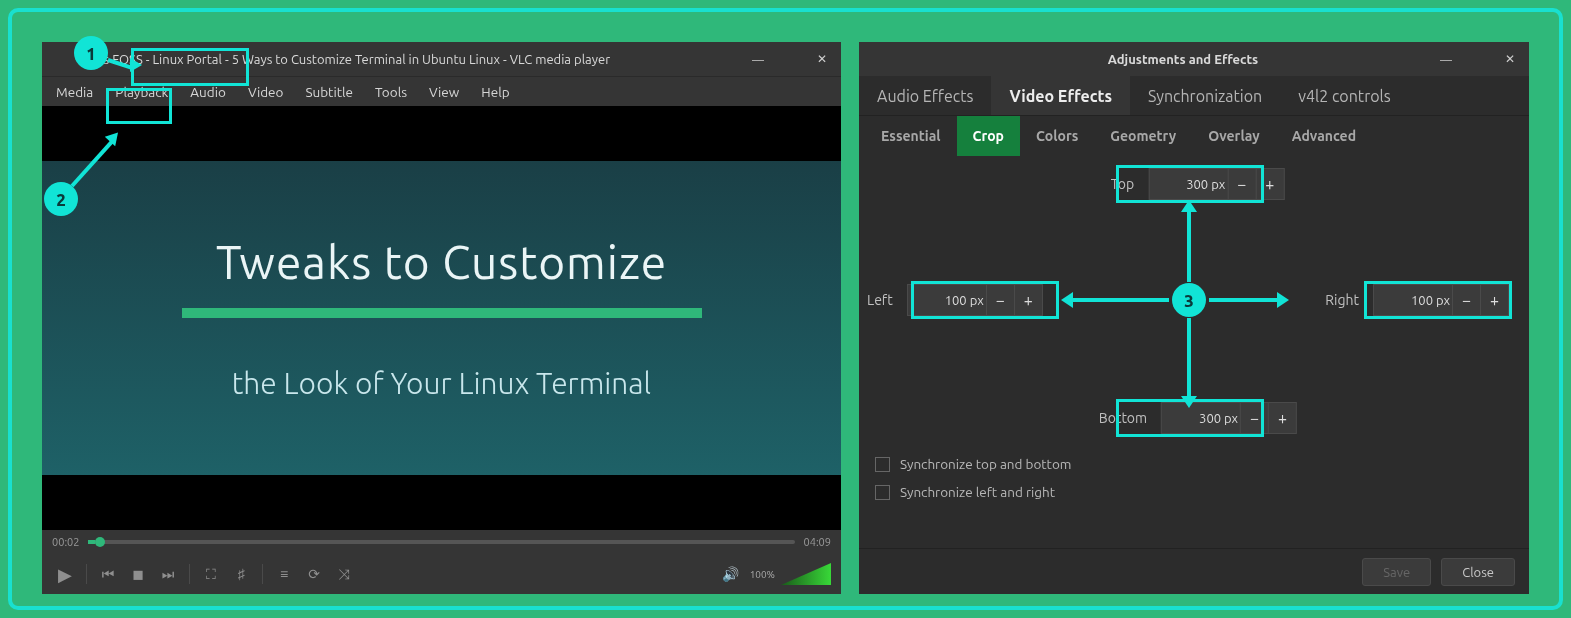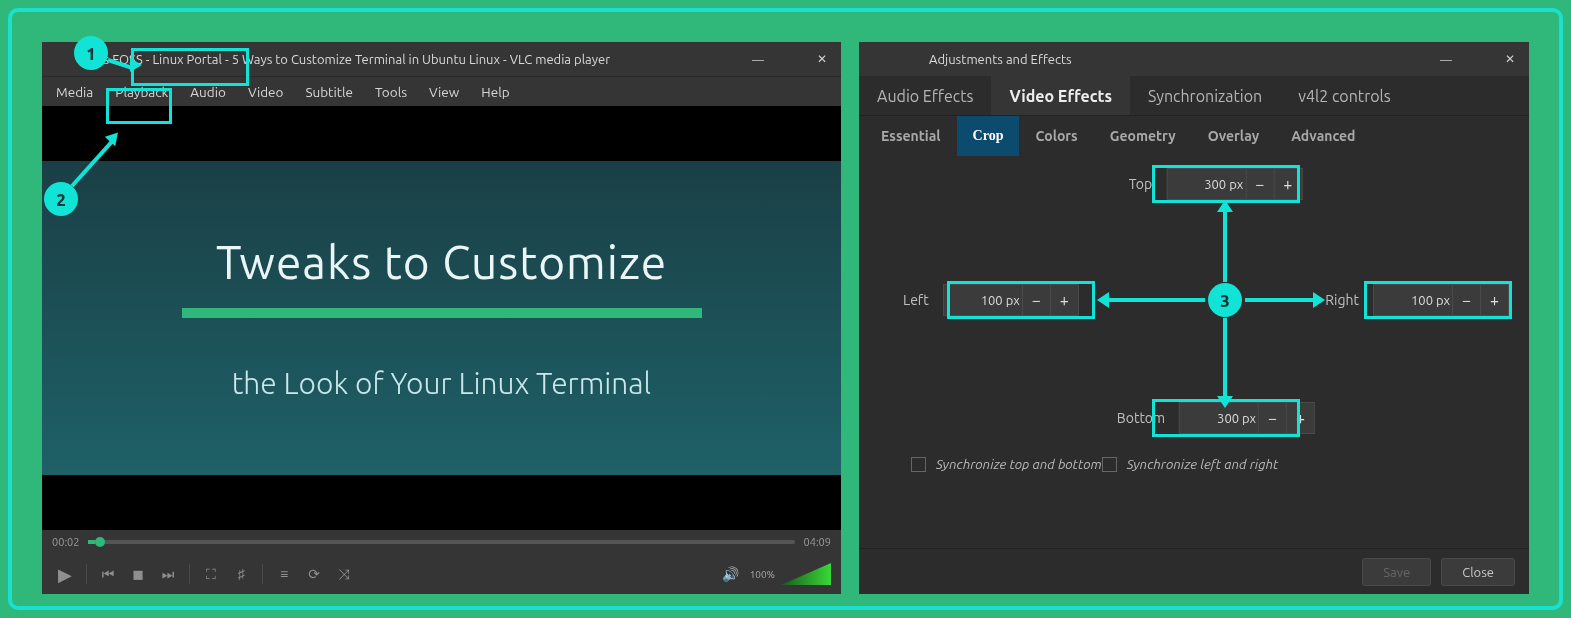--- a/index.html
+++ b/index.html
@@ -6,21 +6,21 @@
   body { background: #2fb87a; width: 1571px; height: 618px; position: relative; border-radius: 14px; overflow: hidden;}
   .frame { position: absolute; inset: 8px; border: 4px solid #19e0cf; border-radius: 10px; display: flex; gap: 12px; padding: 0; background:#2fb87a;}
   .window { background: #2c2c2c; display: flex; flex-direction: column; color: #ccc; }
   .vlc { flex: 1; margin: 30px 6px 12px 30px; }
   .effects { width: 670px; margin: 30px 30px 12px 0; }
 
   
   .titlebar { height: 34px; background: #353535; display: flex; align-items: center; padding: 0 10px; font-size: 13px; color: #d9d9d9; }
   .vlc .titlebar { justify-content: flex-start; }
   .titlebar .title { flex:1; text-align:left; padding-left: 40px;}
-  .effects .titlebar .title { text-align:left; padding-left:0; font-weight:400;}
+  .effects .titlebar .title { text-align:center; padding-left:0; font-weight:700;}
   .winbtns { display:flex; gap:14px; color:#d0d0d0; }
   .winbtn { width:18px; height:18px; display:flex; align-items:center; justify-content:center; font-size:12px; cursor:pointer; }
   
   
   .menubar { height:30px; background:#353535; display:flex; align-items:center; gap:22px; padding:0 14px; font-size:13.5px; color:#d6d6d6; border-top:1px solid #2a2a2a;}
   .menubar span { cursor:pointer; }
 
   
   .video-area { flex:1; background:#000; display:flex; flex-direction:column; justify-content:center; align-items:center; position:relative; }
   .slide { width:100%; height:74%; background:linear-gradient(#1a3f46,#1e6167); display:flex; flex-direction:column; align-items:center; justify-content:center; }
@@ -40,36 +40,36 @@
   .volwrap { margin-left:auto; display:flex; align-items:center; gap:6px;}
   .voltri { width:50px; height:22px; background:linear-gradient(to right,#1a5a1a,#38d838); clip-path:polygon(0 100%,100% 0,100% 100%); position:relative;}
   .volpct { font-size:10px; color:#aaa;}
 
   
   .tabs { display:flex; background:#2c2c2c; height:40px; align-items:stretch; border-bottom:1px solid #222;}
   .tab { padding:0 18px; display:flex; align-items:center; font-size:16px; color:#b5b5b5; cursor:pointer; }
   .tab.active { color:#eee; font-weight:600; background:#353535;}
   .subtabs { display:flex; background:#2c2c2c; height:40px; align-items:stretch; padding:0 6px;}
   .subtab { padding:0 16px; display:flex; align-items:center; font-size:14px; color:#a8a8a8; cursor:pointer; font-weight:600;}
-  .subtab.active { color:#fff; background:#0c4a6e;font-family:Liberation Serif, serif;}
-  
-  .croparea { flex:1; position:relative; padding:20px 10px;margin-left:36px;}
+  .subtab.active { color:#fff; background:#15803d;}
+  
+  .croparea { flex:1; position:relative; padding:20px 10px;}
   .spinrow { position:absolute; display:flex; align-items:center; gap:14px;}
   .spinlbl { font-size:14px; color:#c0c0c0;}
   .spinner { display:flex; align-items:center; background:#3b3b3b; height:32px; border:1px solid #4a4a4a;}
   .spinval { width:78px; text-align:right; padding:0 2px; font-size:13px; color:#ddd; background:transparent; border:none; outline:none;}
   .spinbtns { display:flex;}
   .sbtn { width:28px; height:30px; display:flex; align-items:center; justify-content:center; color:#ddd; font-size:16px; cursor:pointer; border-left:1px solid #4a4a4a;}
   
   .row-top { top:12px; left:50%; transform:translateX(-48%);}
   .row-left { top:128px; left:8px;}
   .row-right { top:128px; right:20px;}
   .row-bottom { top:246px; left:50%; transform:translateX(-48%);}
   
-  .checks { position:absolute; left:16px; top:300px; display:flex; flex-direction:row; font-style:italic;}
+  .checks { position:absolute; left:16px; top:300px; display:flex; flex-direction:column; gap:12px;}
   .checkrow { display:flex; align-items:center; gap:10px; font-size:13.5px; color:#b8b8b8;}
   .cbox { width:15px; height:15px; border:1px solid #666; background:#2c2c2c; cursor:pointer;}
   
   .dlgbtns { height:46px; display:flex; align-items:center; justify-content:flex-end; gap:10px; padding:0 14px; border-top:1px solid #222;}
   .dbtn { padding:6px 20px; background:#3b3b3b; color:#c8c8c8; font-size:13px; border:1px solid #4a4a4a; border-radius:3px; cursor:pointer;}
   .dbtn.disabled { color:#666;margin-left:32px;}
 
   
   .hl { position:absolute; border:3px solid #11e4d6; pointer-events:none;}
   .badge { position:absolute; width:34px; height:34px; border-radius:50%; background:#11e4d6; color:#0a3a3a; font-weight:800; font-size:17px; display:flex; align-items:center; justify-content:center; z-index:5;}

